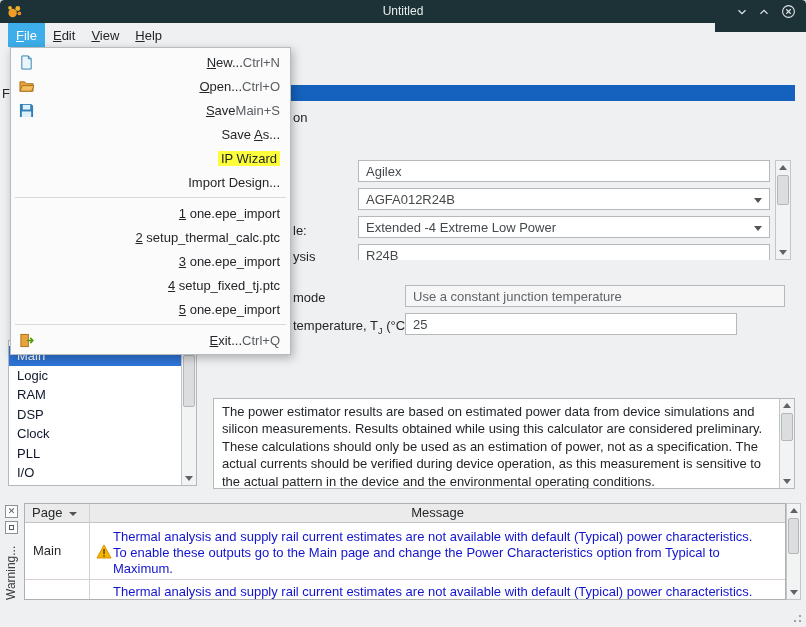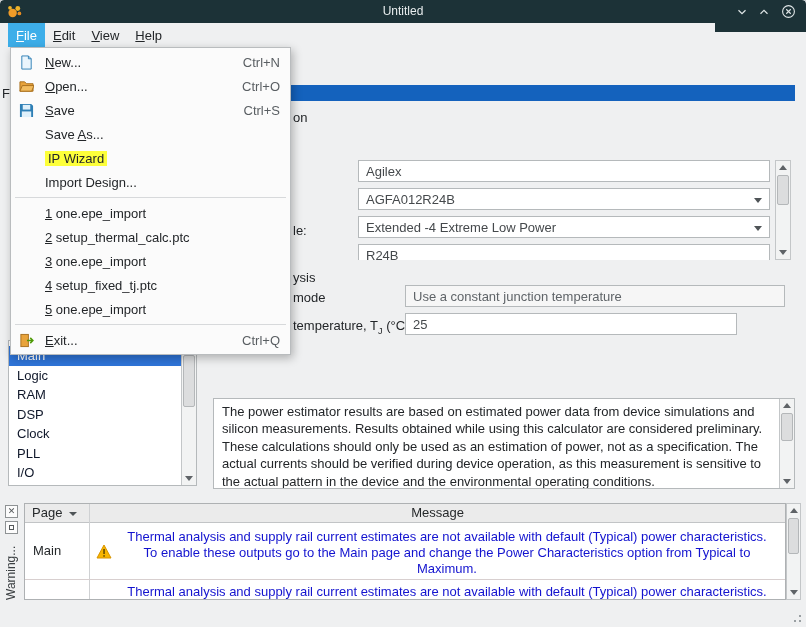--- a/index.html
+++ b/index.html
@@ -62,34 +62,34 @@
   .hdr-page { position:absolute; left:7px; top:0; line-height:18px; }
   .hdr-filter { position:absolute; left:44px; top:8px; width:0; height:0; border-left:4px solid transparent; border-right:4px solid transparent; border-top:4px solid #4f5457; }
   .hdr-msg { position:absolute; left:65px; right:0; top:0; line-height:18px; text-align:center; }
   .col-divider { position:absolute; left:64px; top:0; bottom:0; width:1px; background:#cfd1d3; }
   .row-sep { position:absolute; left:0; right:0; top:75px; height:1px; background:#d8cfcf; }
   .msg-row1 { position:absolute; left:0; top:19px; right:0; height:56px; }
   .msg-row2 { position:absolute; left:0; top:76px; right:0; height:21px; overflow:hidden; }
   .cell-page { position:absolute; left:8px; top:0; height:56px; line-height:56px; font-size:13px; color:#26292b; }
   .warn-ic { position:absolute; left:71px; top:21px; }
   .msg-lines { position:absolute; left:88px; top:6px; right:4px; font-size:13px; line-height:16px; color:#1313cf; }
-  .msg-lines div { white-space:nowrap; overflow:hidden;text-align:center; }
+  .msg-lines div { white-space:nowrap; overflow:hidden; }
   .msg-row2 .msg-lines { top:4px; }
 
   .grip { position:absolute; right:5px; bottom:5px; width:14px; height:14px; }
   .grip i { position:absolute; width:2px; height:2px; background:#9aa0a3; }
 
   
   .file-menu { position:absolute; left:10px; top:47px; width:281px; background:#fbfbfb; border:1px solid #b9bcbe; box-shadow:2px 3px 9px rgba(0,0,0,0.28); padding:2px 0; z-index:60; }
   .menu-item { height:24px; display:flex; align-items:center; padding:0 10px 0 8px; font-size:13px; color:#232629; }
   .mi-icon { width:18px; height:16px; margin-right:8px; flex:none; display:flex; align-items:center; }
-  .mi-label { flex:1; overflow:hidden; white-space:nowrap; }
+  .mi-label { flex:1; overflow:hidden; white-space:nowrap;text-align:right; }
   .lbl { display:inline; }
   .lbl.hl { background:#fdff3a; padding:1px 3px; }
-  .mi-shortcut { color:#595e62; font-size:13px; margin-left:12px; }
+  .mi-shortcut { color:#595e62; font-size:13px; margin-left:0; }
   .menu-sep { height:7px; position:relative; }
   .menu-sep::after { content:""; position:absolute; left:4px; right:4px; top:3px; height:1px; background:#d7d9db; }
 </style>
 </head>
 <body>
 
 <div class="window">
 
   <div class="titlebar">
     <span class="app-icon">
@@ -159,21 +159,21 @@
       <span class="sb-btn up">
           <i class="tri-u"></i>
         </span>
       <span class="thumb" style="top:14px; height:30px;"></span>
       <span class="sb-btn down">
           <i class="tri-d"></i>
         </span>
     </div>
   </div>
 
-  <span class="frag" style="left:293px; top:249px;margin-top:21px;">ysis</span>
+  <span class="frag" style="left:293px; top:249px;">ysis</span>
   <span class="frag" style="left:293px; top:290px;">mode</span>
   <div class="field dim" style="left:405px; top:285px; width:380px;">
     <span>Use a constant junction temperature</span>
   </div>
   <span class="frag" style="left:293px; top:318px;"><span>temperature, T</span><sub>J</sub><span> (°C):</span></span>
   <input class="field" style="left: 405px; top: 313px; width: 332px;" value="25">
 
   <div class="disclaimer">
     <div class="txt">
       <div>The power estimator results are based on estimated power data from device simulations and</div>
@@ -292,21 +292,21 @@
 
     <div class="menu-item">
       <span class="mi-icon">
         <svg width="15" height="15" viewBox="0 0 16 16">
             <path d="M1 1 h12 l2 2 v12 h-14 z" fill="#2e7fb5"></path>
             <rect x="4" y="2" width="8" height="5" fill="#dff0fa"></rect>
             <rect x="3" y="9" width="10" height="6" fill="#dff0fa"></rect>
           </svg>
       </span>
       <span class="mi-label"><span class="lbl"><span></span><u>S</u><span>ave</span></span></span>
-      <span class="mi-shortcut">Ctrl+S</span>
+      <span class="mi-shortcut">Main+S</span>
     </div>
 
     <div class="menu-item">
       <span class="mi-icon"></span>
       <span class="mi-label"><span class="lbl"><span>Save </span><u>A</u><span>s...</span></span></span>
       <span class="mi-shortcut"></span>
     </div>
 
     <div class="menu-item">
       <span class="mi-icon"></span>

